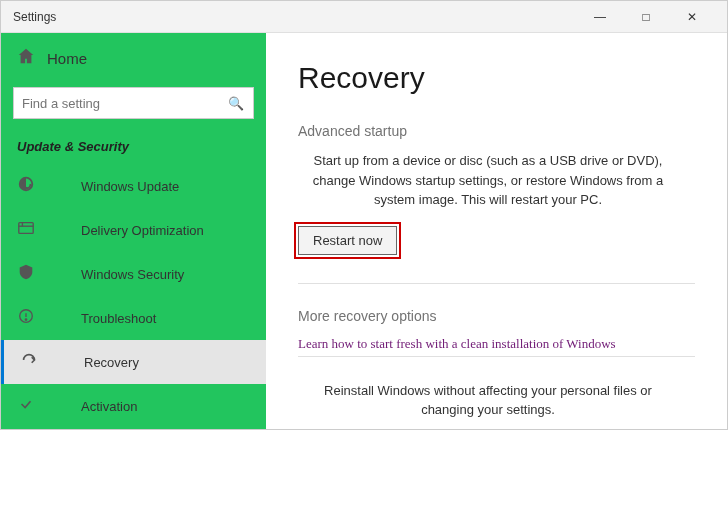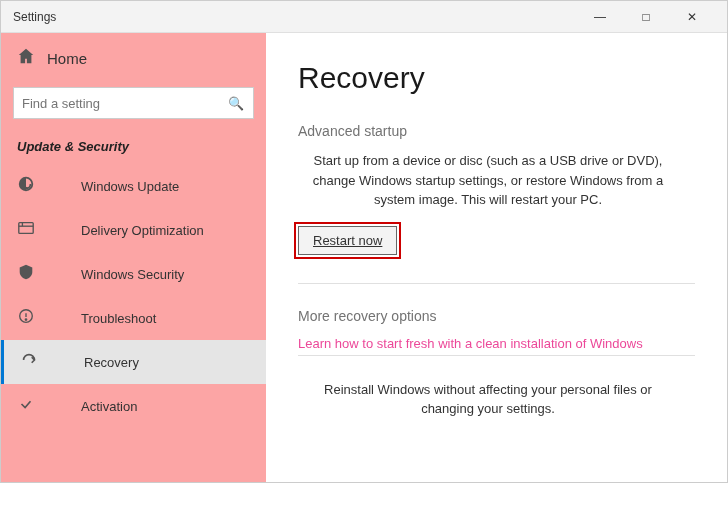--- a/index.html
+++ b/index.html
@@ -7,21 +7,21 @@
       font-family: 'Segoe UI', Arial, sans-serif;
       font-size: 14px;
       background: #fff;
       width: 728px;
       height: 517px;
       overflow: hidden;
     }
 
     .window {
       width: 728px;
-      height: 483px;
+      height: 430px;
       background: #fff;
       border: 1px solid #ccc;
       display: flex;
       flex-direction: column;
     }
 
     
     .titlebar {
       background: #f3f3f3;
       height: 32px;
@@ -56,21 +56,21 @@
     
     .main-layout {
       display: flex;
       flex: 1;
       overflow: hidden;
     }
 
     
     .sidebar {
       width: 265px;
-      background: #fca5a5;
+      background: #22c55e;
       flex-shrink: 0;
       display: flex;
       flex-direction: column;
       overflow-y: auto;
     }
 
     .sidebar-home {
       display: flex;
       align-items: center;
       padding: 14px 16px;
@@ -171,36 +171,36 @@
     .restart-btn {
       border: 1px solid #666;
       background: #f3f3f3;
       padding: 6px 14px;
       font-size: 13px;
       cursor: pointer;
       color: #333;
       margin-bottom: 28px;
       outline: 2px solid #cc0000;
       outline-offset: 2px;
-      text-decoration: underline;
     }
 
     .divider {
       border: none;
       border-top: 1px solid #e0e0e0;
       margin-bottom: 24px;
     }
 
     .link-text {
       font-size: 13px;
-      color: #ec4899;
+      color: #701a75;
       cursor: pointer;
       text-decoration: none;
       display: block;
       margin-bottom: 4px;
+      font-family: Liberation Serif, serif;
     }
 
     
     .icon-svg { width: 18px; height: 18px; display: inline-block; }
   </style>
 </head>
 <body>
 
 <div class="window">
 

